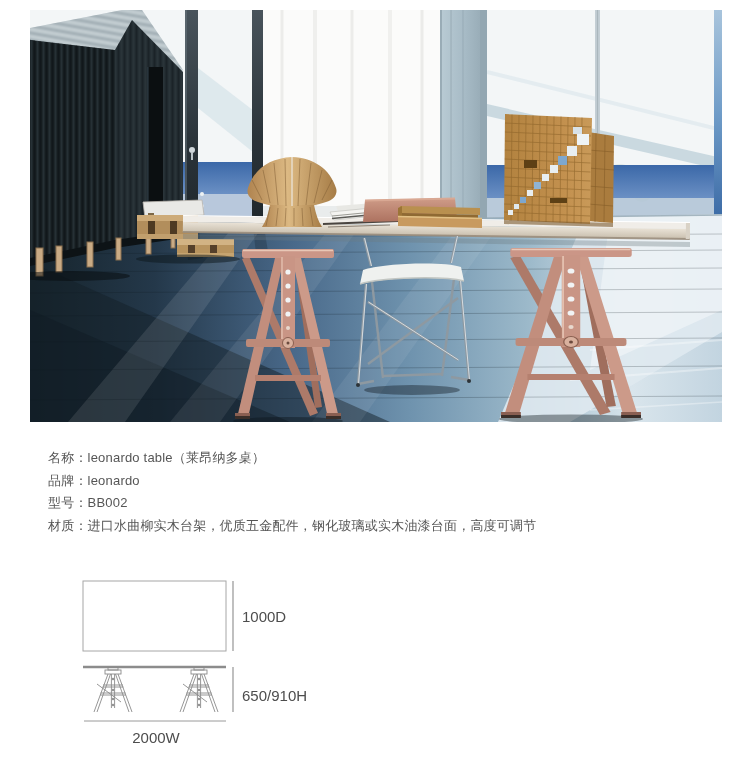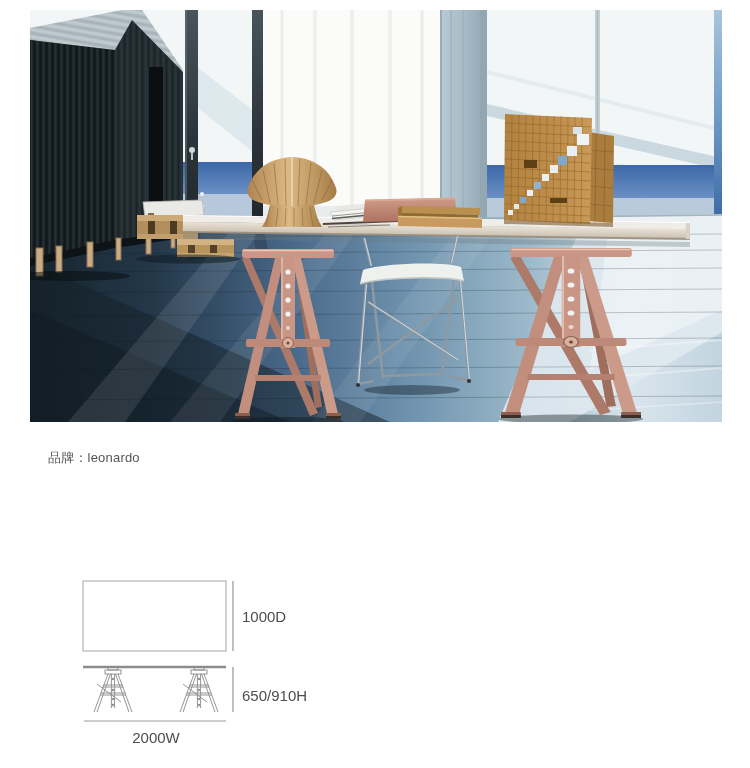--- a/index.html
+++ b/index.html
@@ -354,21 +354,24 @@
     <circle cx="328" cy="375" r="2" fill="#2c3338"></circle>
         <circle cx="439" cy="371" r="2" fill="#2c3338"></circle>
   </g>
 
   <use href="#trestle" xlink:href="#trestle" transform="translate(258,237)"></use>
   <use href="#trestle" xlink:href="#trestle" transform="translate(541,236) scale(1.32,1)"></use>
 </svg>
 </div>
 
 <div class="specs">
+  <div class="spec-row">名称：leonardo table（莱昂纳多桌）</div>
   <div class="spec-row">品牌：leonardo</div>
+  <div class="spec-row">型号：BB002</div>
+  <div class="spec-row">材质：进口水曲柳实木台架，优质五金配件，钢化玻璃或实木油漆台面，高度可调节</div>
 </div>
 
 <div class="diagram">
 <svg width="290" height="185" viewBox="0 0 290 185">
   <defs>
 
     <g id="miniT" stroke="#8a8a8a" stroke-width=".9" fill="none">
       <rect x="-8" y="0" width="16" height="4"></rect>
       <rect x="-5" y="-2.5" width="10" height="2.5"></rect>
       <line x1="-5" y1="4" x2="-19" y2="42"></line>

